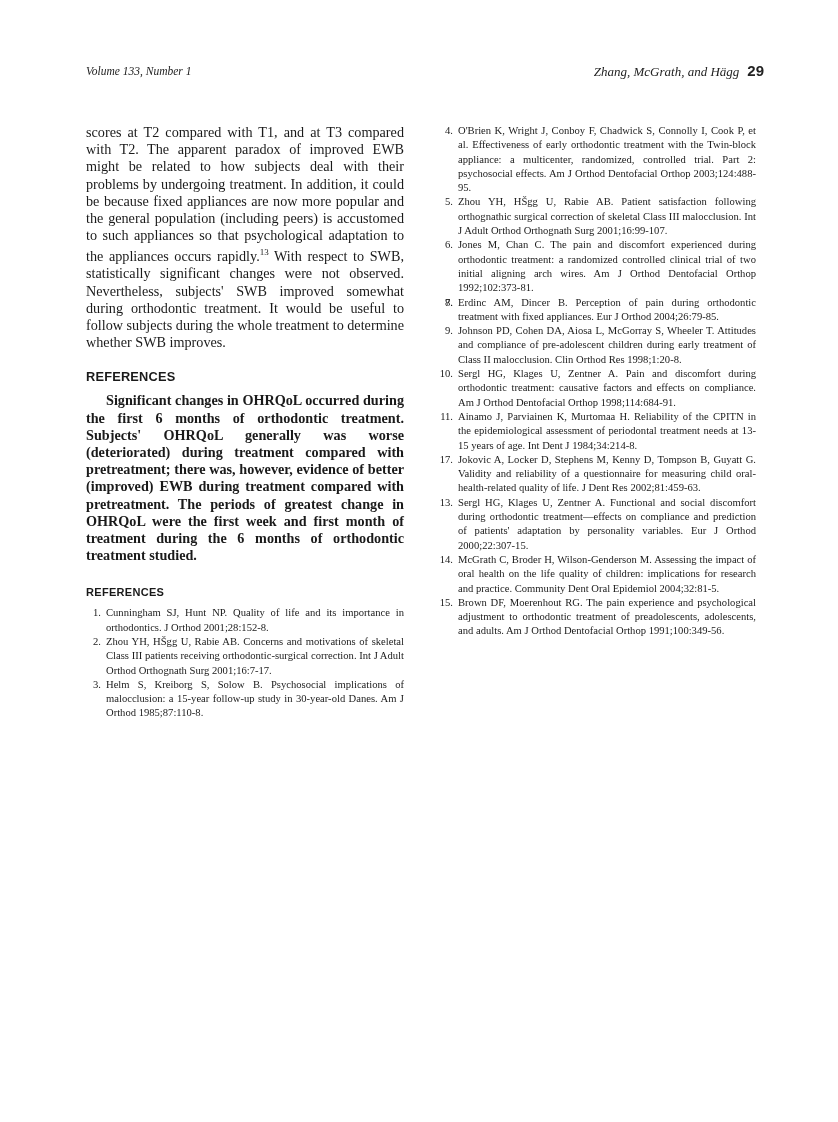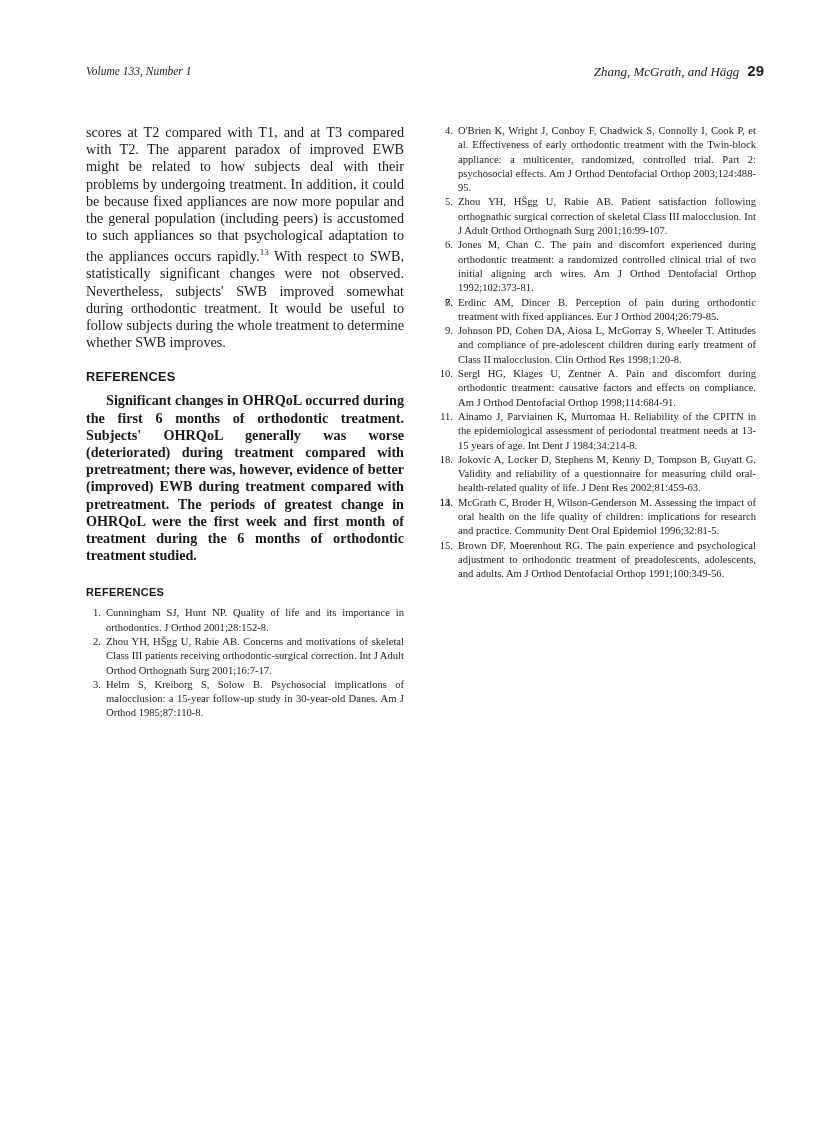--- a/index.html
+++ b/index.html
@@ -47,18 +47,18 @@
 <div class="col-right">
   <ol class="refs">
     <li><span class="num">4.</span><span>O'Brien K, Wright J, Conboy F, Chadwick S, Connolly I, Cook P, et al. Effectiveness of early orthodontic treatment with the Twin-block appliance: a multicenter, randomized, controlled trial. Part 2: psychosocial effects. Am J Orthod Dentofacial Orthop 2003;124:488-95.</span></li>
     <li><span class="num">5.</span><span>Zhou YH, HŠgg U, Rabie AB. Patient satisfaction following orthognathic surgical correction of skeletal Class III malocclusion. Int J Adult Orthod Orthognath Surg 2001;16:99-107.</span></li>
     <li><span class="num">6.</span><span>Jones M, Chan C. The pain and discomfort experienced during orthodontic treatment: a randomized controlled clinical trial of two initial aligning arch wires. Am J Orthod Dentofacial Orthop 1992;102:373-81.</span></li>
     <li><span class="num">7.</span></li>
     <li><span class="num">8.</span><span>Erdinc AM, Dincer B. Perception of pain during orthodontic treatment with fixed appliances. Eur J Orthod 2004;26:79-85.</span></li>
     <li><span class="num">9.</span><span>Johnson PD, Cohen DA, Aiosa L, McGorray S, Wheeler T. Attitudes and compliance of pre-adolescent children during early treatment of Class II malocclusion. Clin Orthod Res 1998;1:20-8.</span></li>
     <li><span class="num">10.</span><span>Sergl HG, Klages U, Zentner A. Pain and discomfort during orthodontic treatment: causative factors and effects on compliance. Am J Orthod Dentofacial Orthop 1998;114:684-91.</span></li>
     <li><span class="num">11.</span><span>Ainamo J, Parviainen K, Murtomaa H. Reliability of the CPITN in the epidemiological assessment of periodontal treatment needs at 13-15 years of age. Int Dent J 1984;34:214-8.</span></li>
-    <li><span class="num">18.</span><span>Jokovic A, Locker D, Stephens M, Kenny D, Tompson B, Guyatt G. Validity and reliability of a questionnaire for measuring child oral-health-related quality of life. J Dent Res 2002;81:459-63.</span></li>
-    <li><span class="num">13.</span></li>
-    <li><span class="num">14.</span><span>McGrath C, Broder H, Wilson-Genderson M. Assessing the impact of oral health on the life quality of children: implications for research and practice. Community Dent Oral Epidemiol 1996;32:81-5.</span></li>
+    <li><span class="num">17.</span><span>Jokovic A, Locker D, Stephens M, Kenny D, Tompson B, Guyatt G. Validity and reliability of a questionnaire for measuring child oral-health-related quality of life. J Dent Res 2002;81:459-63.</span></li>
+    <li><span class="num">13.</span><span>Sergl HG, Klages U, Zentner A. Functional and social discomfort during orthodontic treatment—effects on compliance and prediction of patients' adaptation by personality variables. Eur J Orthod 2000;22:307-15.</span></li>
+    <li><span class="num">14.</span><span>McGrath C, Broder H, Wilson-Genderson M. Assessing the impact of oral health on the life quality of children: implications for research and practice. Community Dent Oral Epidemiol 2004;32:81-5.</span></li>
     <li><span class="num">15.</span><span>Brown DF, Moerenhout RG. The pain experience and psychological adjustment to orthodontic treatment of preadolescents, adolescents, and adults. Am J Orthod Dentofacial Orthop 1991;100:349-56.</span></li>
   </ol>
 </div>
 
 </body></html>

